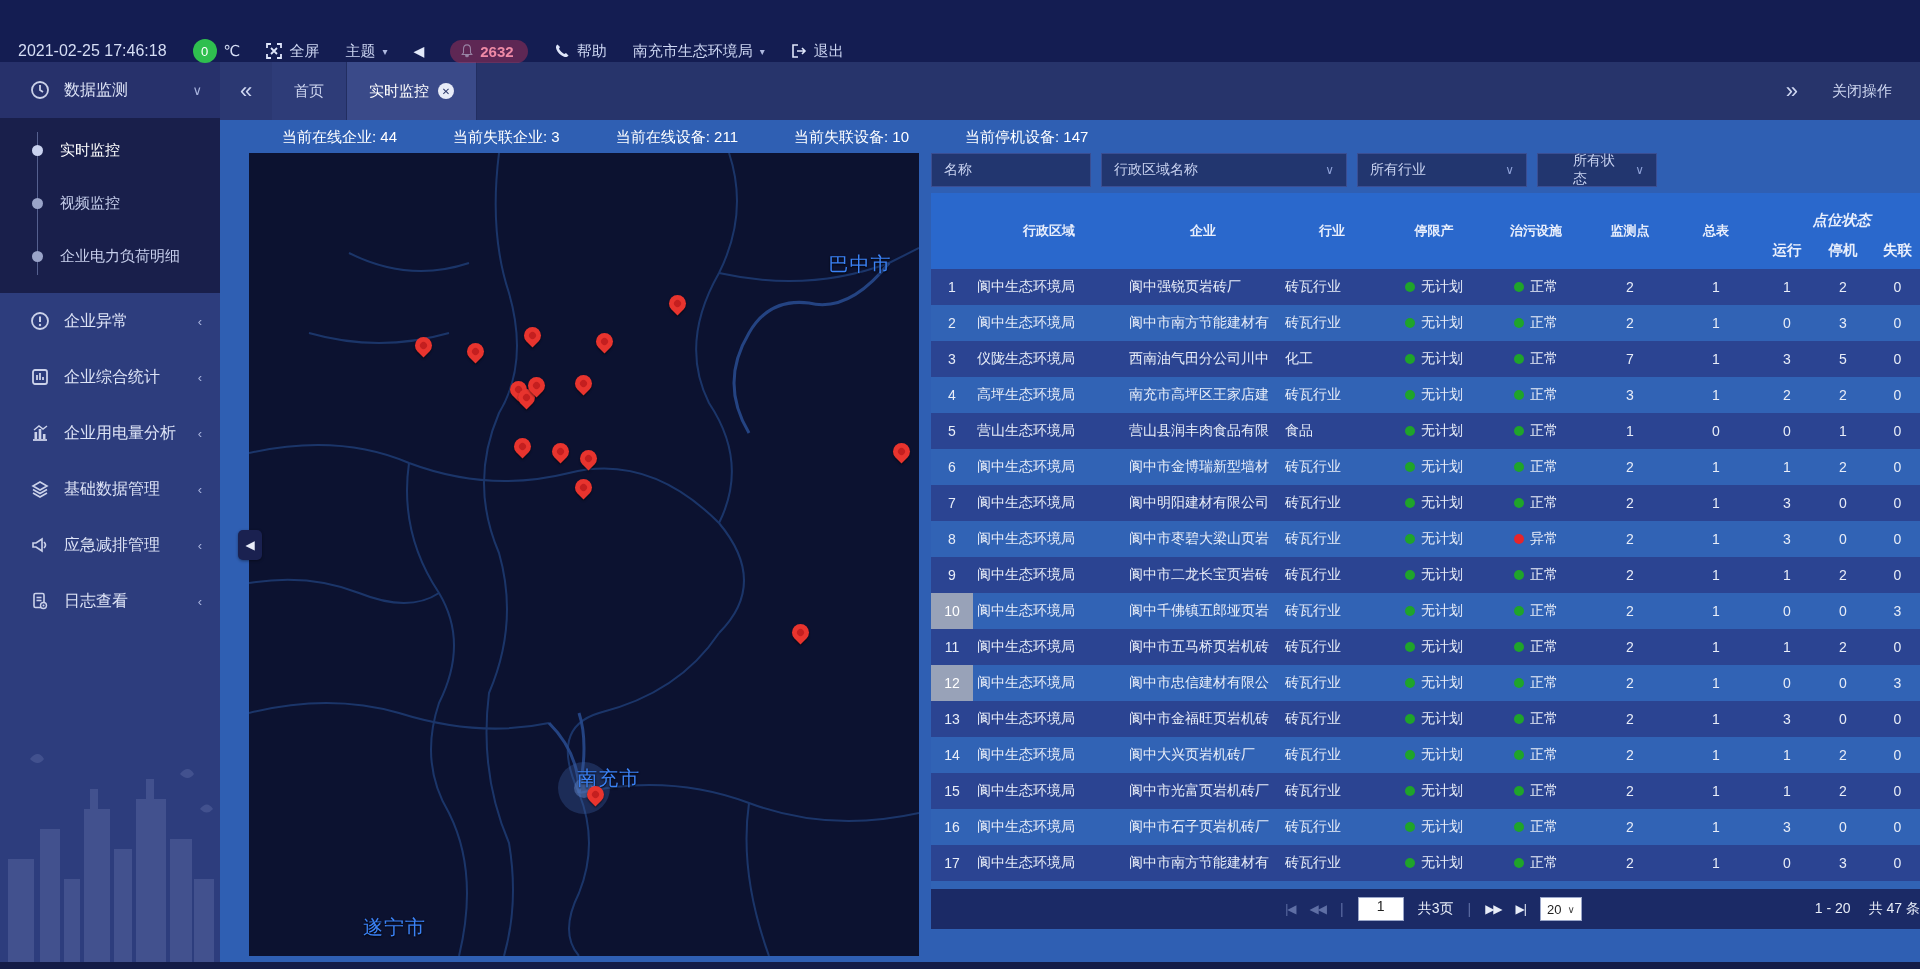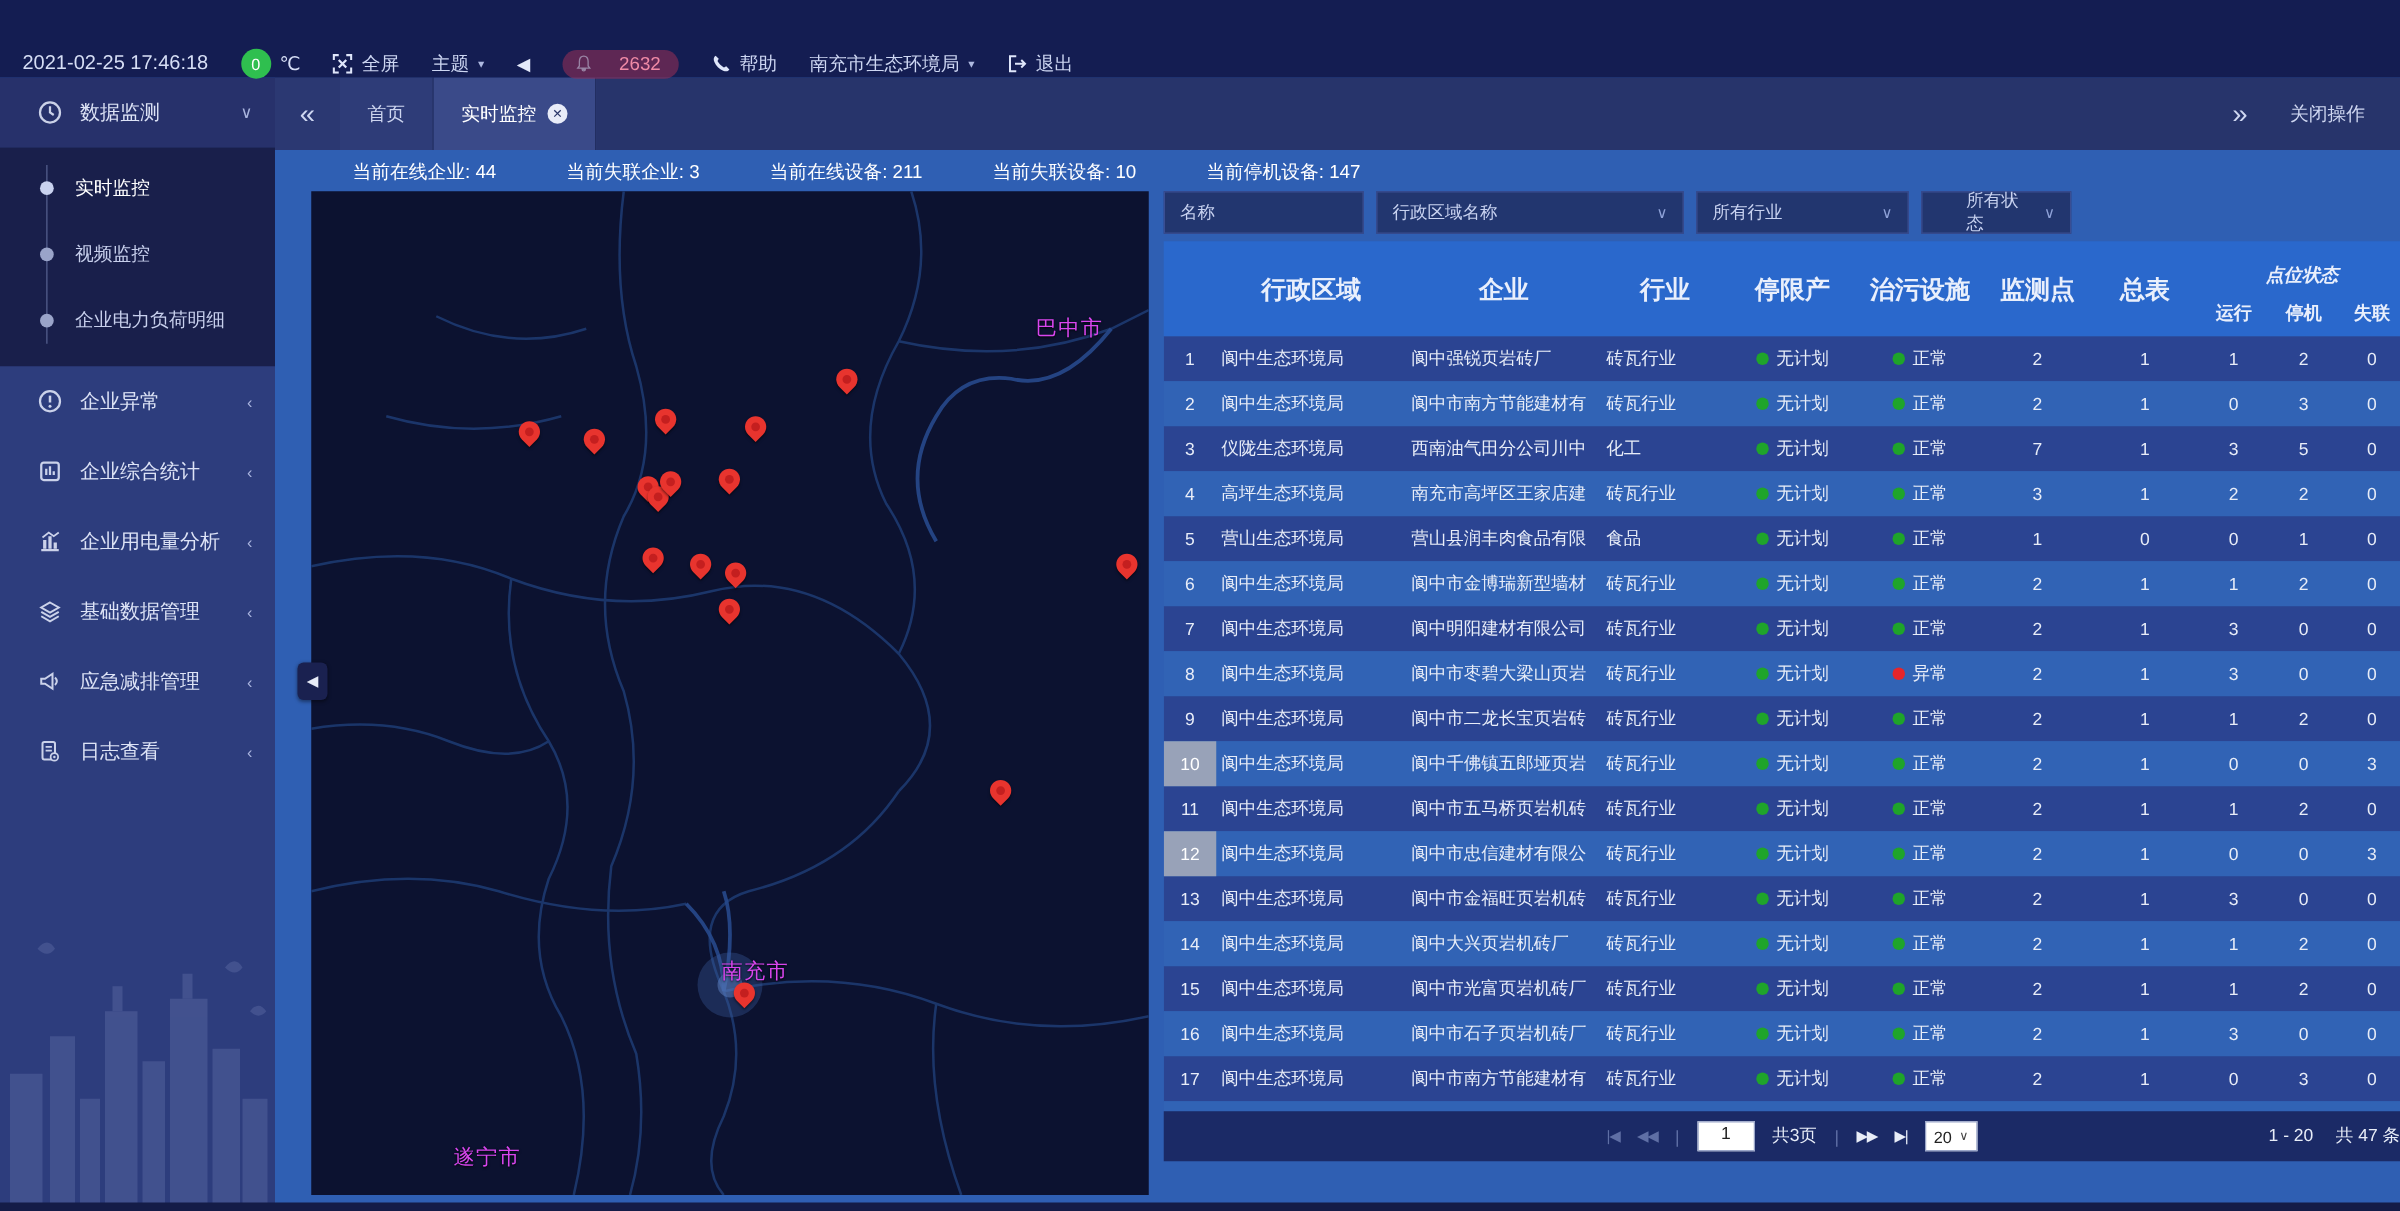--- a/index.html
+++ b/index.html
@@ -11,21 +11,21 @@
   .brand { display:flex; align-items:center; gap:14px; }
   .brand .logo { width:40px; height:40px; }
   .brand .title { color:#ffffff; font-size:23px; font-weight:bold; letter-spacing:2px; }
   .topbar-right { display:flex; align-items:center; gap:26px; color:#cdd6f2; font-size:15px;margin-top:40px; }
   .topbar-right .item { display:flex; align-items:center; gap:7px; white-space:nowrap; cursor:default; }
   .datetime { font-size:16px; color:#d6def5; }
   .temp-circle { width:24px; height:24px; border-radius:50%; background:#2fbf4f; color:#fff; font-size:13px; display:flex; align-items:center; justify-content:center; }
   .temp-unit { color:#d6def5; font-size:15px; }
   .caret { font-size:10px; color:#aeb9e0; }
   .speaker { font-size:14px; color:#e3e9fa; }
-  .notif-pill { display:flex; align-items:center; gap:21px; background:rgba(155,47,86,.55); border-radius:12px; padding:3px 14px 3px 10px; }
+  .notif-pill { display:flex; align-items:center; gap:6px; background:rgba(155,47,86,.55); border-radius:12px; padding:3px 14px 3px 10px;font-weight:bold; }
   .notif-pill .bell { width:14px; height:14px; opacity:.55; }
   .notif-count { color:#ef8aa6; font-size:15px; }
   .ticon { width:16px; height:16px; }
 
   
   .sidebar { position:absolute; left:0; top:62px; width:220px; height:907px; background:#2d3d7d; z-index:20; overflow:hidden; }
   .side-group { height:56px; display:flex; align-items:center; padding:0 18px 0 30px; color:#dde3f6; font-size:16px; gap:14px; cursor:pointer; position:relative; }
   .side-group .gicon { width:20px; height:20px; flex:0 0 20px; opacity:.9; }
   .side-group .glabel { flex:1; }
   .side-group .chev { font-size:13px; color:#a9b4de; }
@@ -49,38 +49,38 @@
   .tabbar-right .close-ops { cursor:pointer; }
 
   
   .content { position:absolute; left:236px; top:120px; width:1700px; height:849px; background:#2f5fb3; }
   .stats { height:34px; display:flex; align-items:center; gap:56px; padding-left:46px; color:#ffffff; font-size:15px; }
   .panels { position:absolute; left:13px; top:33px; display:flex; gap:12px; }
 
   
   .map-panel { position:relative; width:670px; height:803px; background:#0c1230; overflow:visible; }
   .map-roads { position:absolute; left:0; top:0; width:670px; height:803px; }
-  .city-label { position:absolute; color:#d946ef; font-size:17px; letter-spacing:1px; text-shadow:0 1px 2px #000; }
+  .city-label { position:absolute; color:#3b82f6; font-size:20px; letter-spacing:1px; text-shadow:0 1px 2px #000; }
   .pin { position:absolute; width:17px; height:17px; background:#e8342e; border-radius:50% 50% 50% 0; transform:rotate(-45deg); margin-left:-8px; margin-top:-22px; box-shadow:-1px 1px 2px rgba(0,0,0,.5); }
   .pin::after { content:""; position:absolute; left:5px; top:5px; width:7px; height:7px; border-radius:50%; background:#c41f1f; }
   .collapse-btn { position:absolute; left:-11px; top:47%; width:24px; height:30px; background:#1a2150; border-radius:5px; color:#e8ecf8; font-size:12px; display:flex; align-items:center; justify-content:center; cursor:pointer; box-shadow:0 1px 3px rgba(0,0,0,.4); }
 
   
   .table-panel { position:relative; width:1005px; height:803px; }
   .filters { display:flex; gap:10px; height:34px; }
   .f-box { background:#22366f; border:1px solid #3a4e93; color:#c8d2f0; font-size:14px; display:flex; align-items:center; padding:0 12px; }
   .f-input { width:160px; }
   .f-select { justify-content:space-between; cursor:pointer; }
   .f-select .chev { color:#8fa2d8; font-size:12px; margin-left:14px; }
   .f-region { width:246px; } .f-industry { width:170px; } .f-status { width:120px;padding-left:35px; }
 
   .grid { position:absolute; left:0; top:40px; width:1005px; }
   .gridcols { display:grid; grid-template-columns:42px 152px 156px 102px 102px 102px 86px 86px 56px 56px 53px; }
   .thead { background:#2a68cc; color:#e9effc; height:76px; position:relative; }
-  .thead .h-main { grid-row:1 / span 2; display:flex; align-items:center; justify-content:center; font-size:20px; font-weight:bold; }
+  .thead .h-main { grid-row:1 / span 2; display:flex; align-items:center; justify-content:center; font-size:13px; font-weight:bold; }
   .thead .h-group { grid-row:1; grid-column:9 / span 3; display:flex; align-items:flex-end; justify-content:center; font-size:14.5px; font-style:italic; font-weight:bold; padding-bottom:2px; }
   .thead .h-sub { grid-row:2; display:flex; align-items:center; justify-content:center; font-size:14.5px; font-weight:bold; }
   .tbody { height:620px; overflow:hidden; position:relative; }
   .trow { height:36px; align-items:center; color:#e8edf8; font-size:14px; cursor:default; }
   .trow:nth-child(odd) { background:#2b4492; }
   .trow:nth-child(even) { background:#3163b5; }
   .td { padding:0 4px; overflow:hidden; white-space:nowrap; text-overflow:clip; }
   .td.idx { text-align:center; height:36px; line-height:36px; padding:0; }
   .td.idx.hl { background:#98a2b8; color:#ffffff; }
   .td.c { text-align:center; }

